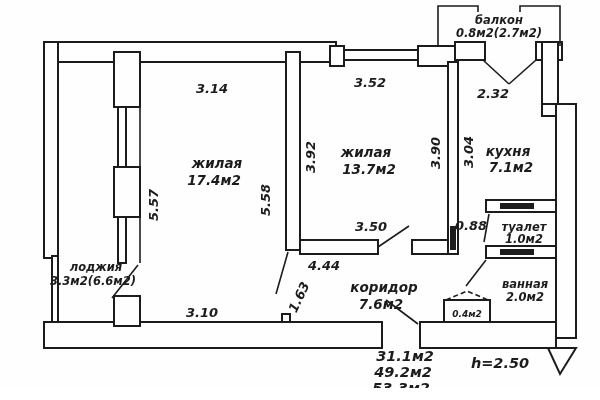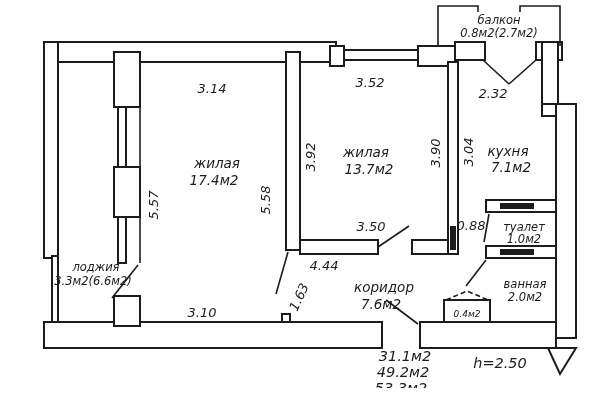--- a/index.html
+++ b/index.html
@@ -1,18 +1,18 @@
 <!DOCTYPE html>
 <html><head>
 <meta charset="utf-8">
 <style>
   html,body{margin:0;padding:0;background:#ffffff;}
   .plan-wrap{
     width:600px;height:388px;position:relative;background:#fefefe;
-    font-family:"DejaVu Sans",sans-serif;overflow:hidden;
+    font-family:"DejaVu Sans",sans-serif;overflow:hidden;font-weight:bold;
   }
   svg{display:block;}
   text{
     font-family:"DejaVu Sans",sans-serif;
     font-style:italic;
     fill:#1c1c1c;
   }
   .room-name{font-size:13.5px;}
   .room-area{font-size:13.5px;}
   .dim{font-size:13px;}

